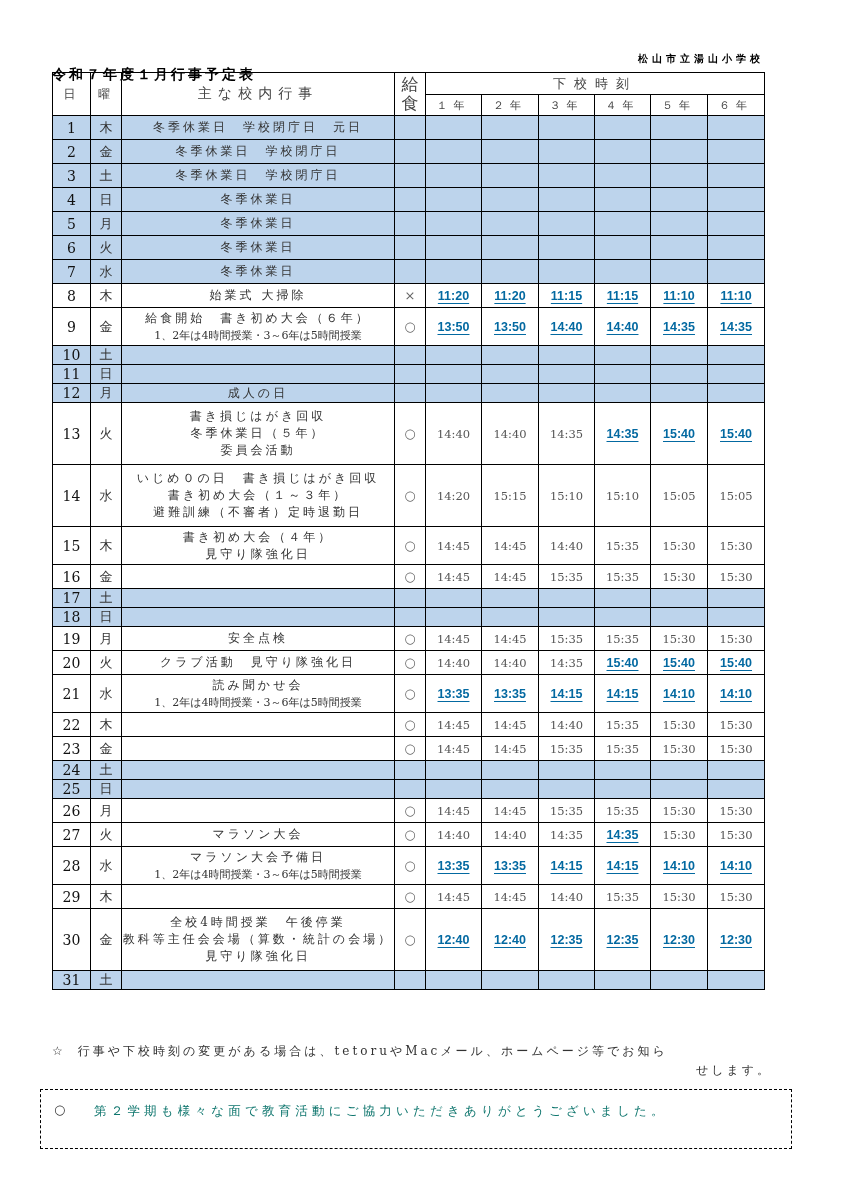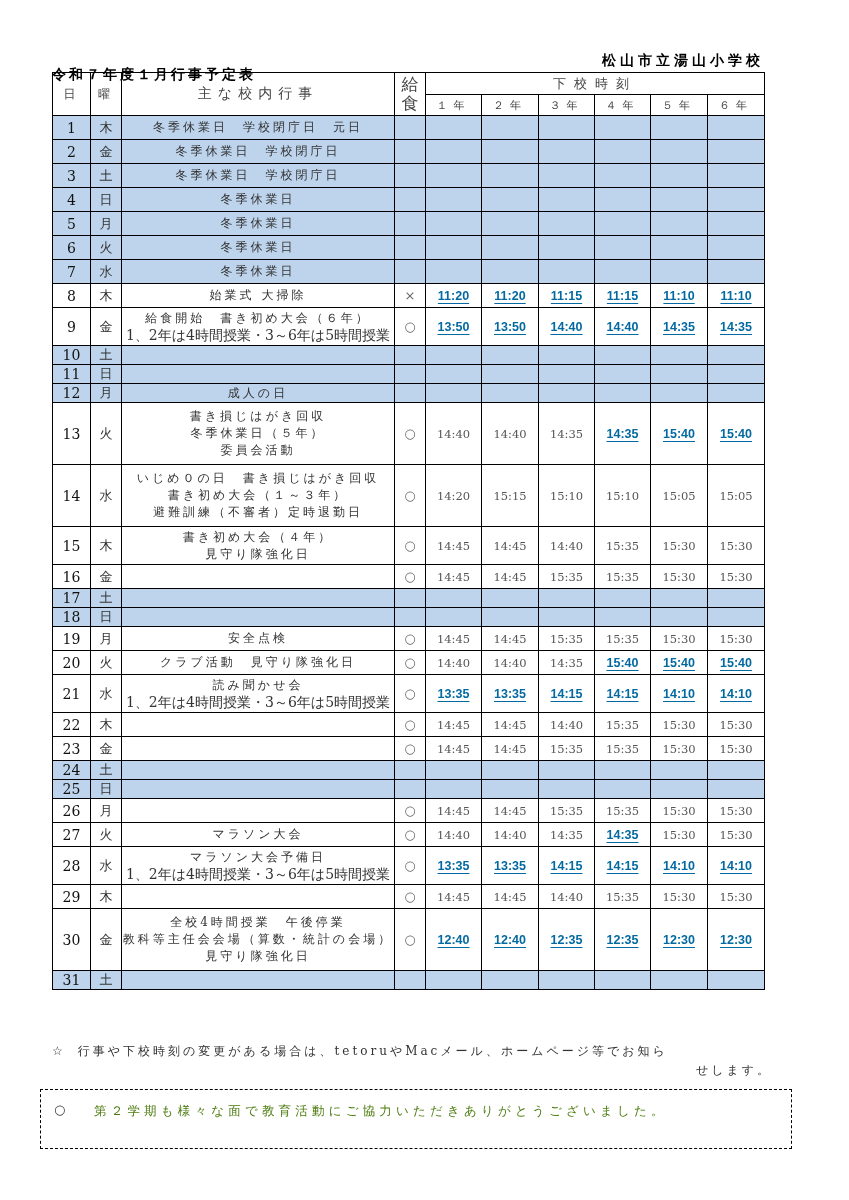--- a/index.html
+++ b/index.html
@@ -1,42 +1,42 @@
 <!DOCTYPE html>
 <html><head>
 <meta charset="utf-8">
 <style>
   html, body { margin: 0; padding: 0; background: #ffffff; }
   body { width: 849px; height: 1200px; position: relative; font-family: "DejaVu Serif", serif; color: #222; }
   .title-row { position: absolute; left: 52px; top: 52px; width: 712px; height: 22px; }
   .doc-title { position: absolute; left: 0; top: 14px; font-family: "DejaVu Sans", sans-serif; font-weight: bold; font-size: 14px; letter-spacing: 3px; color: #000; }
-  .school-name { position: absolute; right: 0; top: 0; font-family: Liberation Sans, sans-serif; font-weight: bold; font-size: 14px; letter-spacing: 4px; color: #000; }
+  .school-name { position: absolute; right: 0; top: 0; font-family: Liberation Sans, sans-serif; font-weight: bold; font-size: 10px; letter-spacing: 4px; color: #000; }
   table.sched { position: absolute; left: 52px; top: 72px; width: 712px; border-collapse: collapse; table-layout: fixed; }
   table.sched td, table.sched th { border: 1.3px solid #000; padding: 0; text-align: center; vertical-align: middle; font-weight: normal; }
   th { font-size: 12px; color: #444; letter-spacing: 4px; }
   th.sm { font-size: 11px; letter-spacing: 6px; }
   td.day { font-size: 14px; color: #111; }
   td.dow { font-size: 13px; color: #333; }
   td.ev { text-align: left; padding-left: 6px; font-size: 12px; letter-spacing: 3px; color: #333; line-height: 17px; }
-  td.ev .note { font-size: 14px; letter-spacing: 0; color: #333; text-align: center; }
+  td.ev .note { font-size: 11px; letter-spacing: 0; color: #333; text-align: center; }
   td.lunch { font-size: 13px; color: #666; }
   td.t { font-size: 11.5px; color: #555; font-family: "DejaVu Serif", serif; }
   td.t.em { font-family: "Liberation Sans", sans-serif; font-weight: bold; color: #0369a1; font-size: 12.5px; }
   td.t.em span { text-decoration: underline; text-underline-offset: 3px; }
   tr.hol td { background: #bdd4ec; }
   tr.r1 { height: 24px; }
   tr.r1s { height: 19px; }
   tr.r2 { height: 38px; }
   tr.r3 { height: 62px; }
   .footnote { position: absolute; left: 52px; top: 1042px; width: 720px; font-size: 12px; letter-spacing: 3px; color: #333; line-height: 19px; }
   .footnote .star { margin-right: 12px; }
   .footnote .l2 { padding-left: 20px; text-align: right; }
   .box { position: absolute; left: 40px; top: 1089px; width: 752px; height: 60px; border: 1.5px dashed #000; box-sizing: border-box; }
   .box .circ { position: absolute; left: 13px; top: 12px; font-size: 13px; color: #333; }
-  .box .lines { position: absolute; left: 53px; top: 11px; font-size: 12.5px; letter-spacing: 4.2px; color: #4d7c0f; line-height: 20px; }
+  .box .lines { position: absolute; left: 53px; top: 11px; font-size: 12.5px; letter-spacing: 4.2px; color: #0f766e; line-height: 20px; }
 </style>
 </head>
 <body>
 
 <div class="title-row">
   <span class="doc-title">令和７年度１月行事予定表</span>
   <span class="school-name">松山市立湯山小学校</span>
 </div>
 
 <table class="sched">

